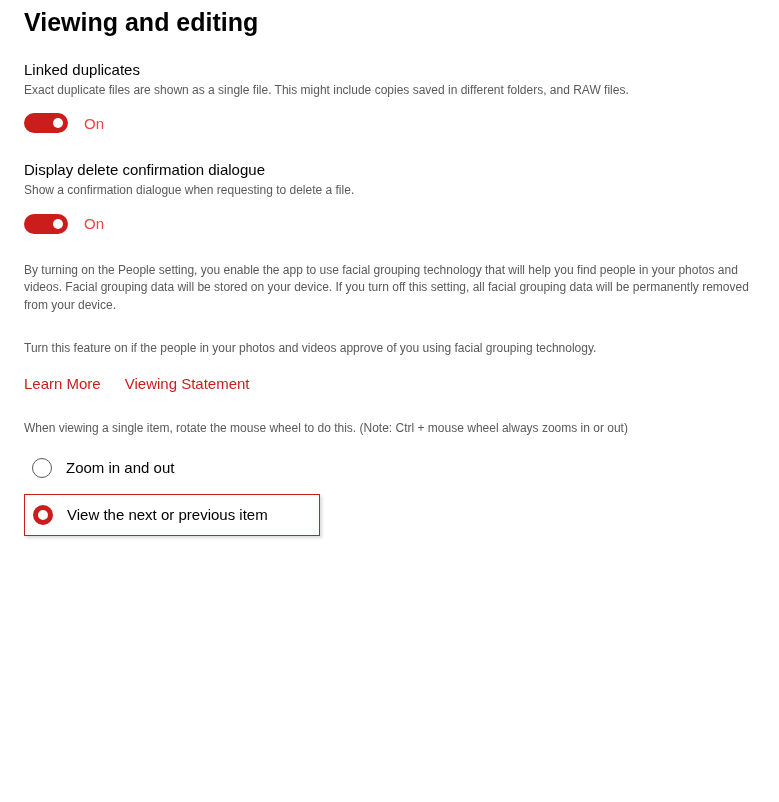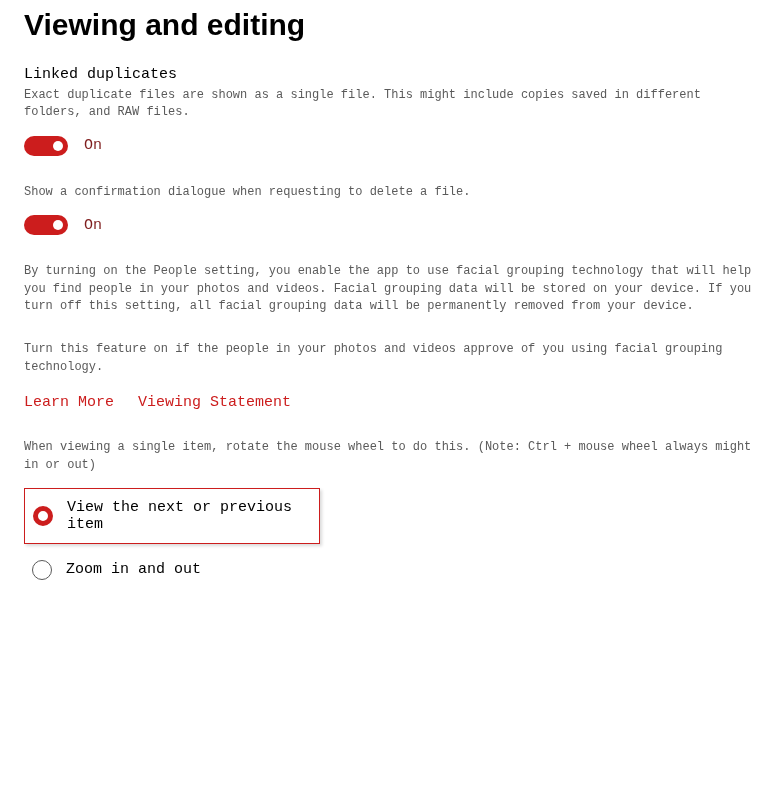--- a/index.html
+++ b/index.html
@@ -9,28 +9,27 @@
     }
     body {
       font-family: "Segoe UI", -apple-system, sans-serif;
       background: #ffffff;
       color: #000000;
       padding: 8px 24px 24px 24px;
       width: 779px;
       font-size: 15px;
     }
     .page-title {
-      font-size: 30px;
+      font-size: 25px;
       font-weight: 600;
       margin-bottom: 24px;
       color: #000;
     }
     .section {
       margin-bottom: 28px;
-      font-family: Liberation Mono, monospace;
     }
     .section-title {
       font-size: 15px;
       font-weight: 400;
       color: #000;
       margin-bottom: 4px;
     }
     .section-desc {
       font-size: 12px;
       color: #5a5a5a;
@@ -71,21 +70,21 @@
     .toggle.on .toggle-knob {
       background: #fff;
       right: 5px;
     }
     .toggle.off .toggle-knob {
       background: #333;
       left: 4px;
     }
     .toggle-label {
       font-size: 15px;
-      color: #7f1d1d;
+      color: #ef4444;
     }
     .link-row {
       margin-top: 18px;
       display: flex;
       gap: 24px;
       align-items: center;
     }
     .link {
       color: #cc1d1d;
       font-size: 15px;
@@ -139,20 +138,21 @@
   <div class="section-desc">Exact duplicate files are shown as a single file. This might include copies saved in different folders, and RAW files.</div>
   <div class="toggle-row">
     <div class="toggle on">
       <div class="toggle-knob"></div>
     </div>
     <span class="toggle-label">On</span>
   </div>
 </div>
 
 <div class="section">
+  <div class="section-title">Display delete confirmation dialogue</div>
   <div class="section-desc">Show a confirmation dialogue when requesting to delete a file.</div>
   <div class="toggle-row">
     <div class="toggle on">
       <div class="toggle-knob"></div>
     </div>
     <span class="toggle-label">On</span>
   </div>
 </div>
 
 <div class="section">
@@ -160,24 +160,24 @@
     <span>By turning on the People setting, you enable the app to use facial grouping technology that will help you find people in your photos and videos. Facial grouping data will be stored on your device. If you turn off this setting, all facial grouping data will be permanently removed from your device.</span>
     <div class="desc-paragraph">Turn this feature on if the people in your photos and videos approve of you using facial grouping technology.</div>
   </div>
   <div class="link-row">
     <a class="link">Learn More</a>
     <a class="link">Viewing Statement</a>
   </div>
 </div>
 
 <div class="section">
-  <div class="section-desc">When viewing a single item, rotate the mouse wheel to do this. (Note: Ctrl + mouse wheel always might in or out)</div>
+  <div class="section-desc">When viewing a single item, rotate the mouse wheel to do this. (Note: Ctrl + mouse wheel always zooms in or out)</div>
   <div class="radio-group">
+    <div class="radio-row">
+      <div class="radio unselected"></div>
+      <span class="radio-label">Zoom in and out</span>
+    </div>
     <div class="radio-row highlighted">
       <div class="radio selected"></div>
       <span class="radio-label">View the next or previous item</span>
-    </div>
-    <div class="radio-row">
-      <div class="radio unselected"></div>
-      <span class="radio-label">Zoom in and out</span>
     </div>
   </div>
 </div>
 
 </body></html>

